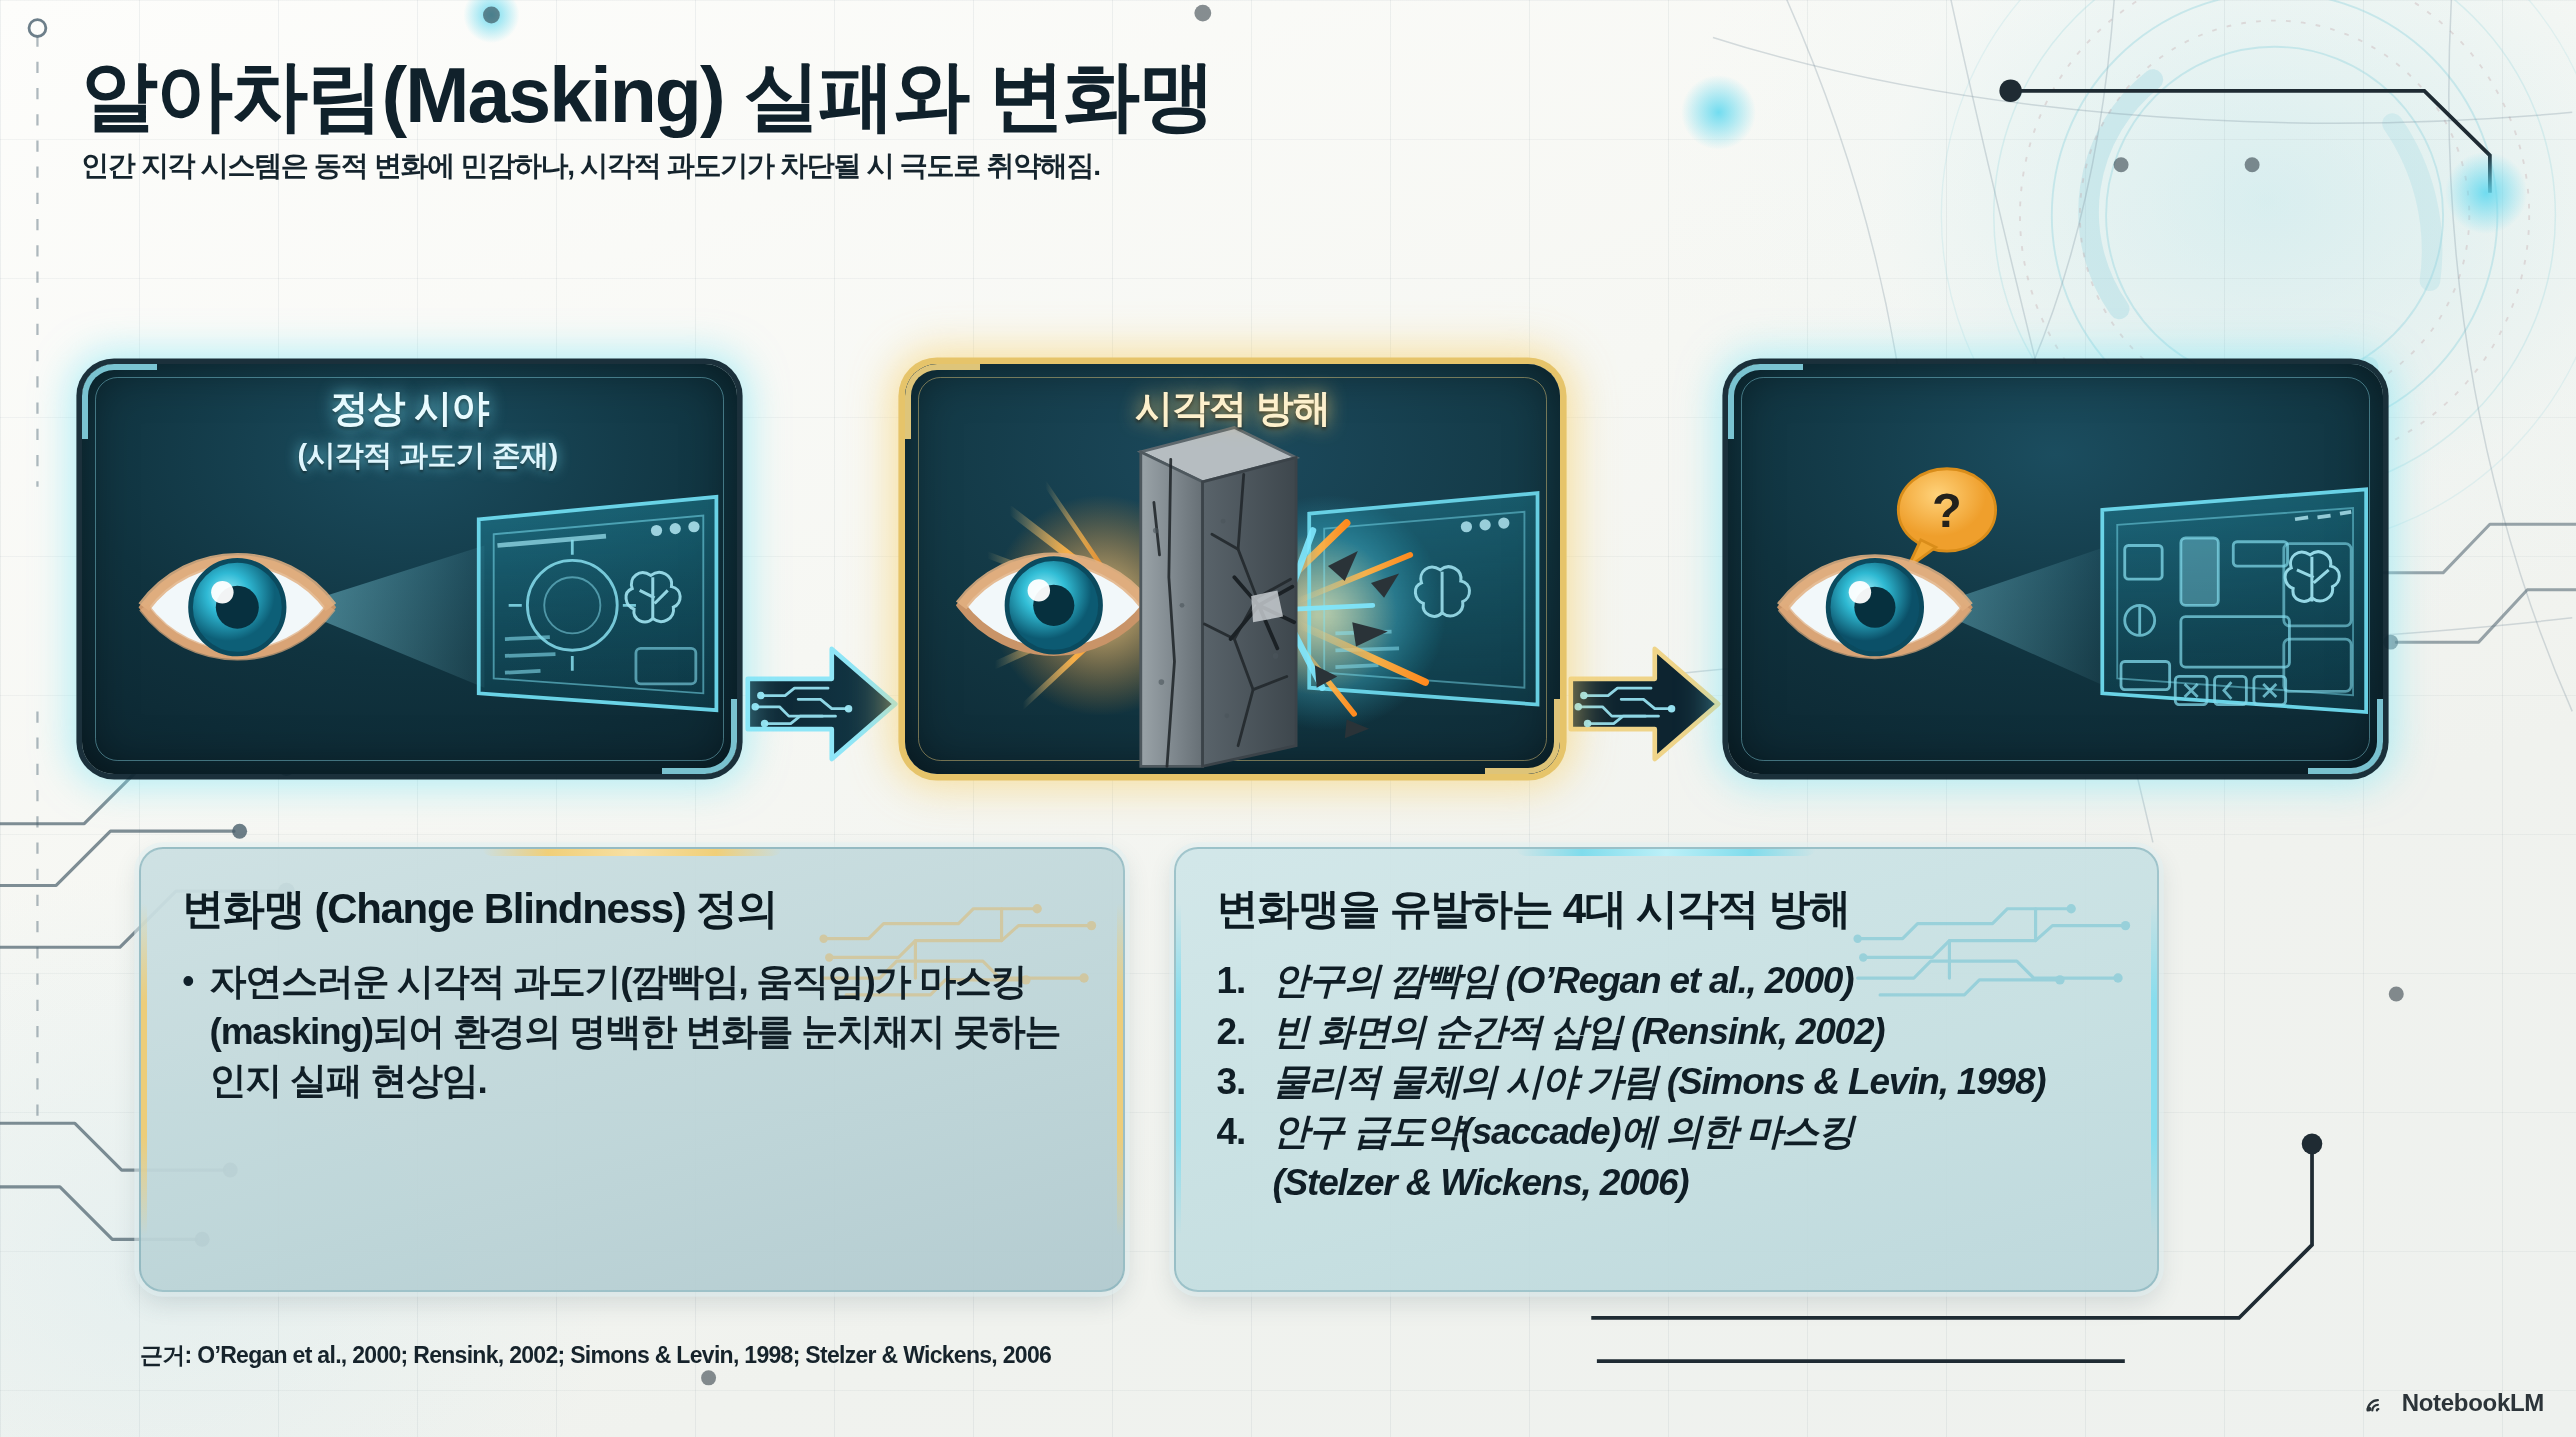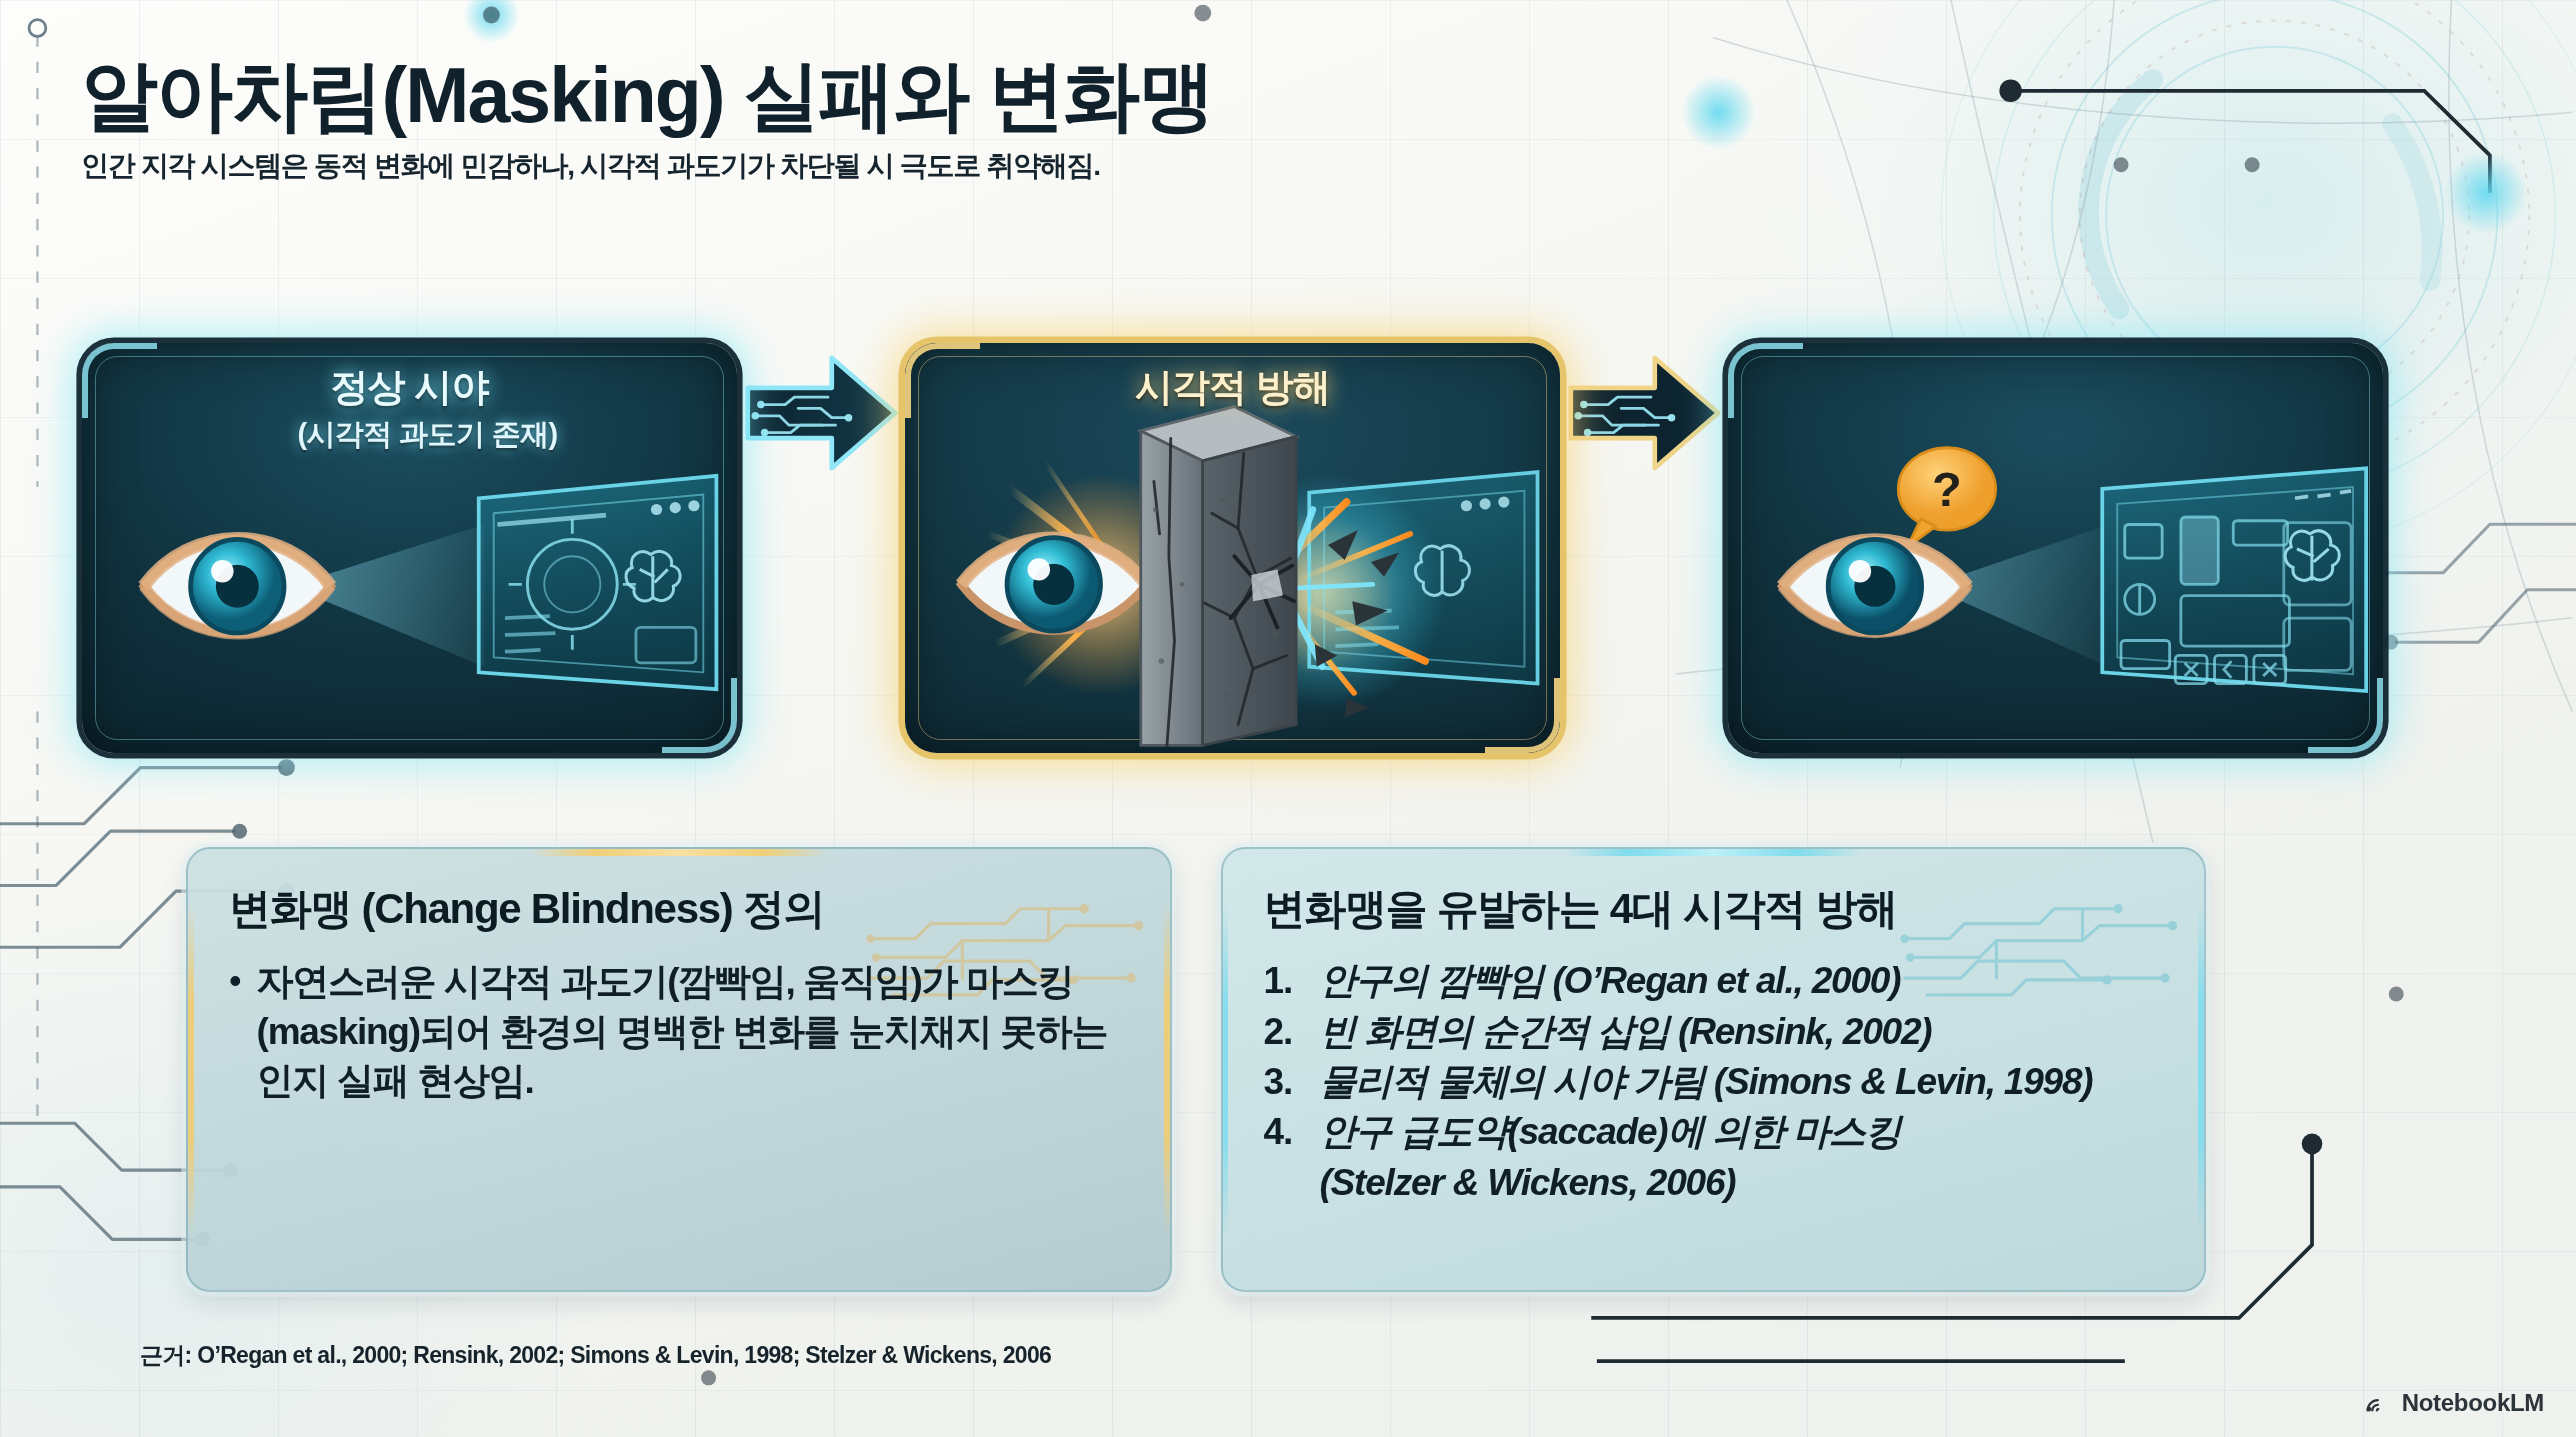--- a/index.html
+++ b/index.html
@@ -55,21 +55,21 @@
     line-height: 1.2;
     white-space: nowrap;
   }
 
   
   .flow {
     position: absolute;
     left: 0; top: 343px;
     width: 2564px; height: 431px;
     display: flex;
-    align-items: flex-start;
+    align-items: flex-end;
   }
 
   .stage {
     position: relative;
     width: 655px;
     height: 410px;
     border-radius: 32px;
     background:
       radial-gradient(ellipse 120% 120% at 50% 22%, #1b4d5f 0%, #10333f 42%, #0a1d26 100%);
     box-shadow:
@@ -123,21 +123,21 @@
 
   
   .arrow { width: 168px; display: flex; align-items: center; justify-content: center; }
   .arrow svg { display: block; }
 
   
   .panels {
     position: absolute;
     left: 139px; top: 847px;
     width: 2020px; height: 445px;
-    display: flex; gap: 49px; margin-left: 47px;
+    display: flex; gap: 49px;
   }
   .panel {
     position: relative;
     flex: 1;
     border-radius: 24px;
     background: linear-gradient(165deg, rgba(205,226,228,0.92) 0%, rgba(190,214,217,0.92) 55%, rgba(178,203,208,0.92) 100%);
     border: 2.8px solid rgba(120,170,180,0.55);
     box-shadow: 0 0 0 4.7px rgba(226,240,242,0.55), 0 9.4px 24px rgba(60,90,100,0.18);
     padding: 36px 41px 28px 41px;
     overflow: hidden;

